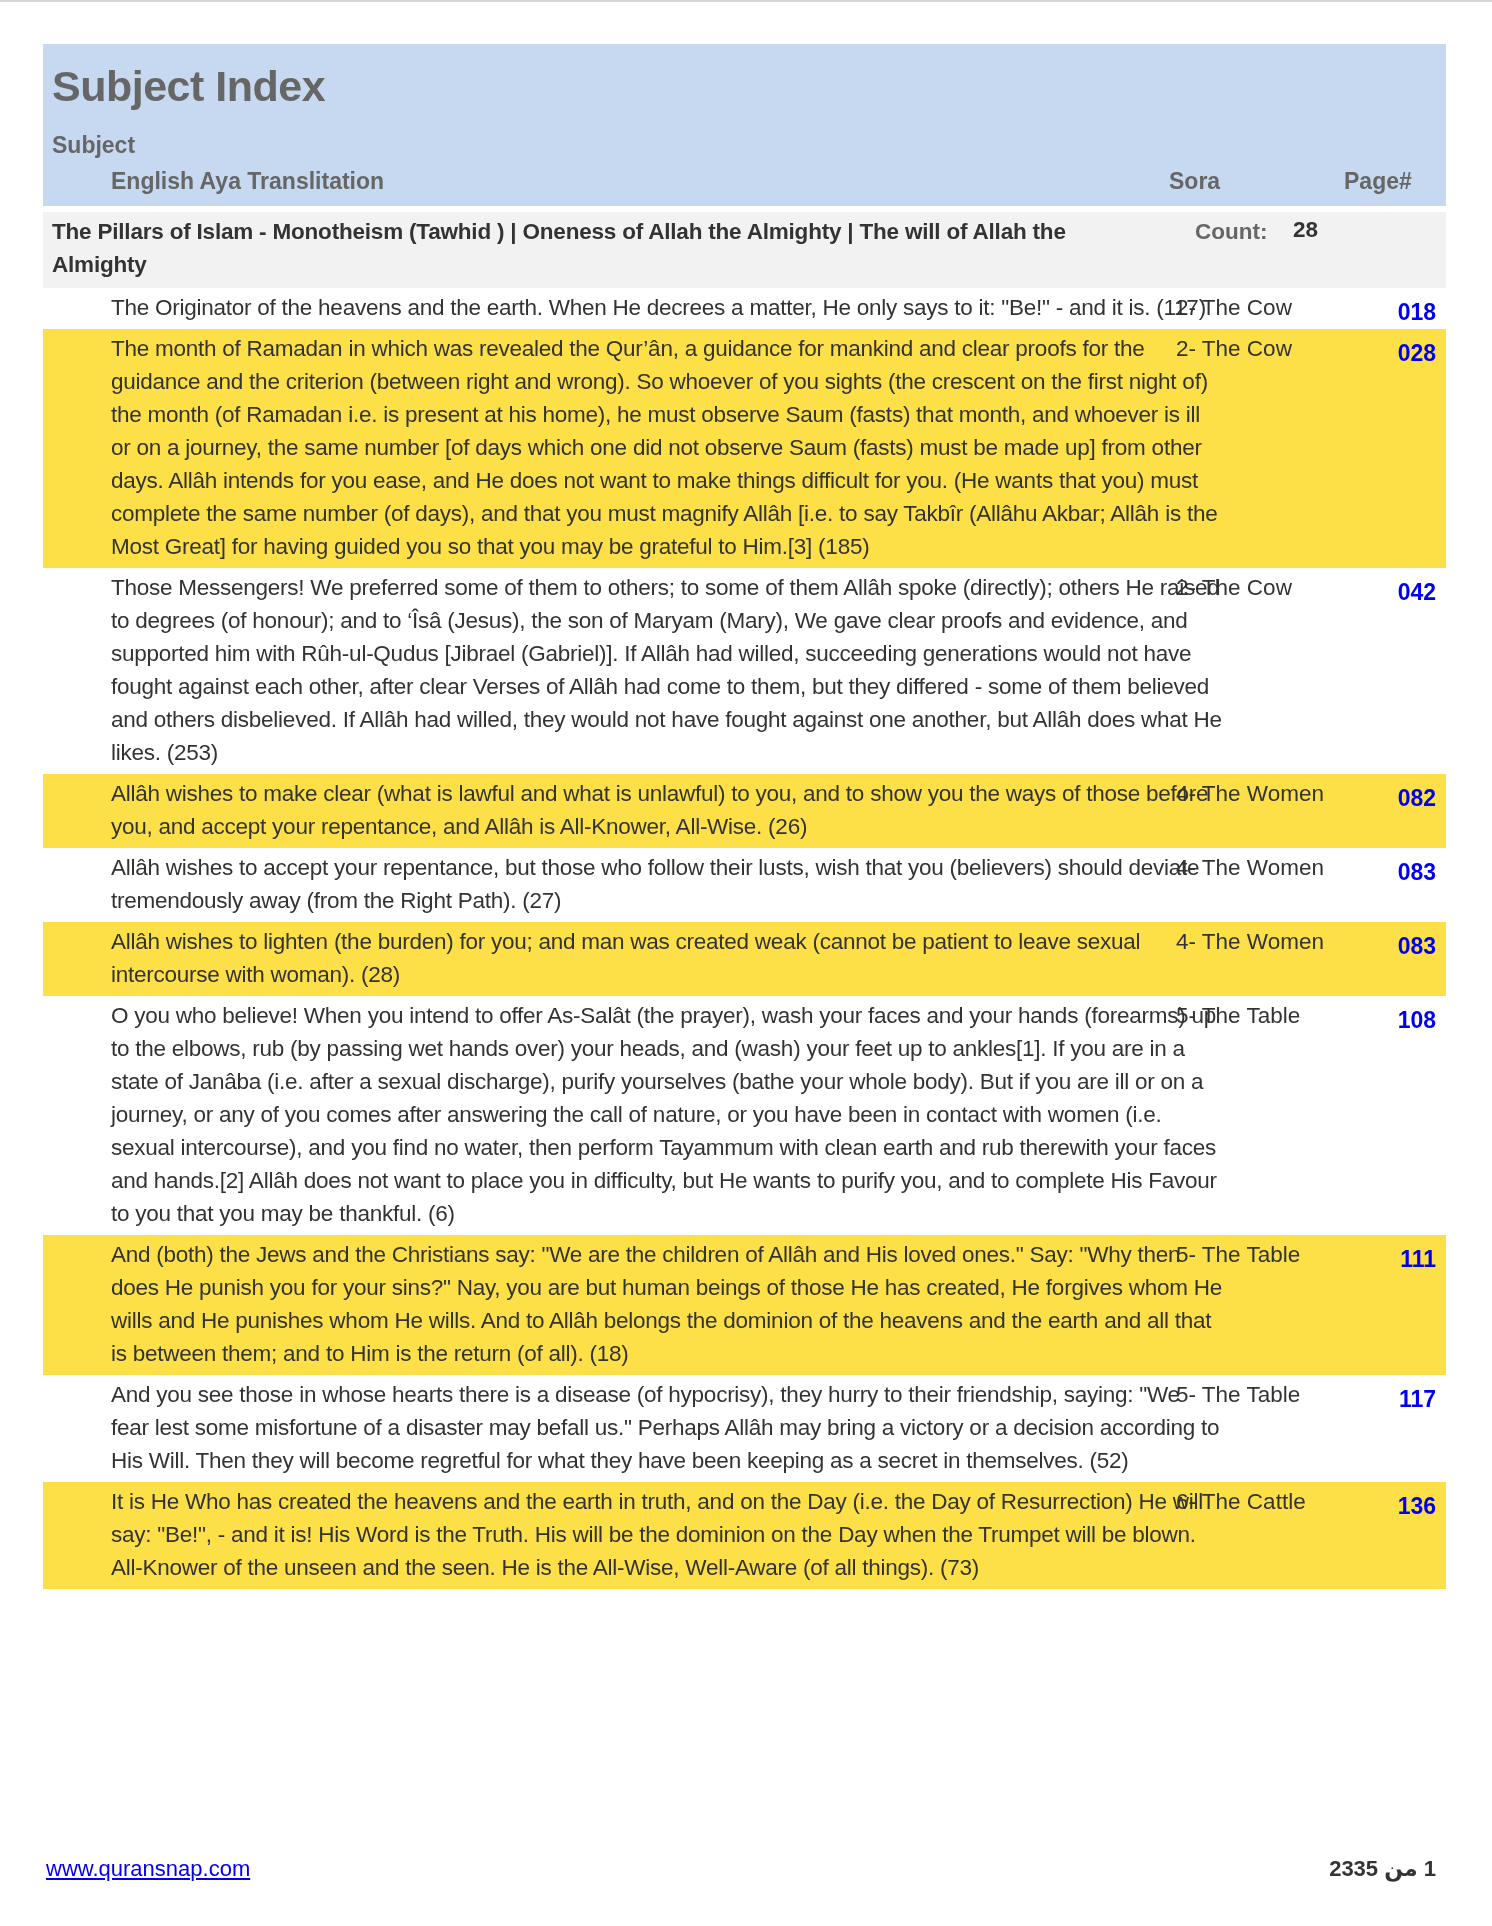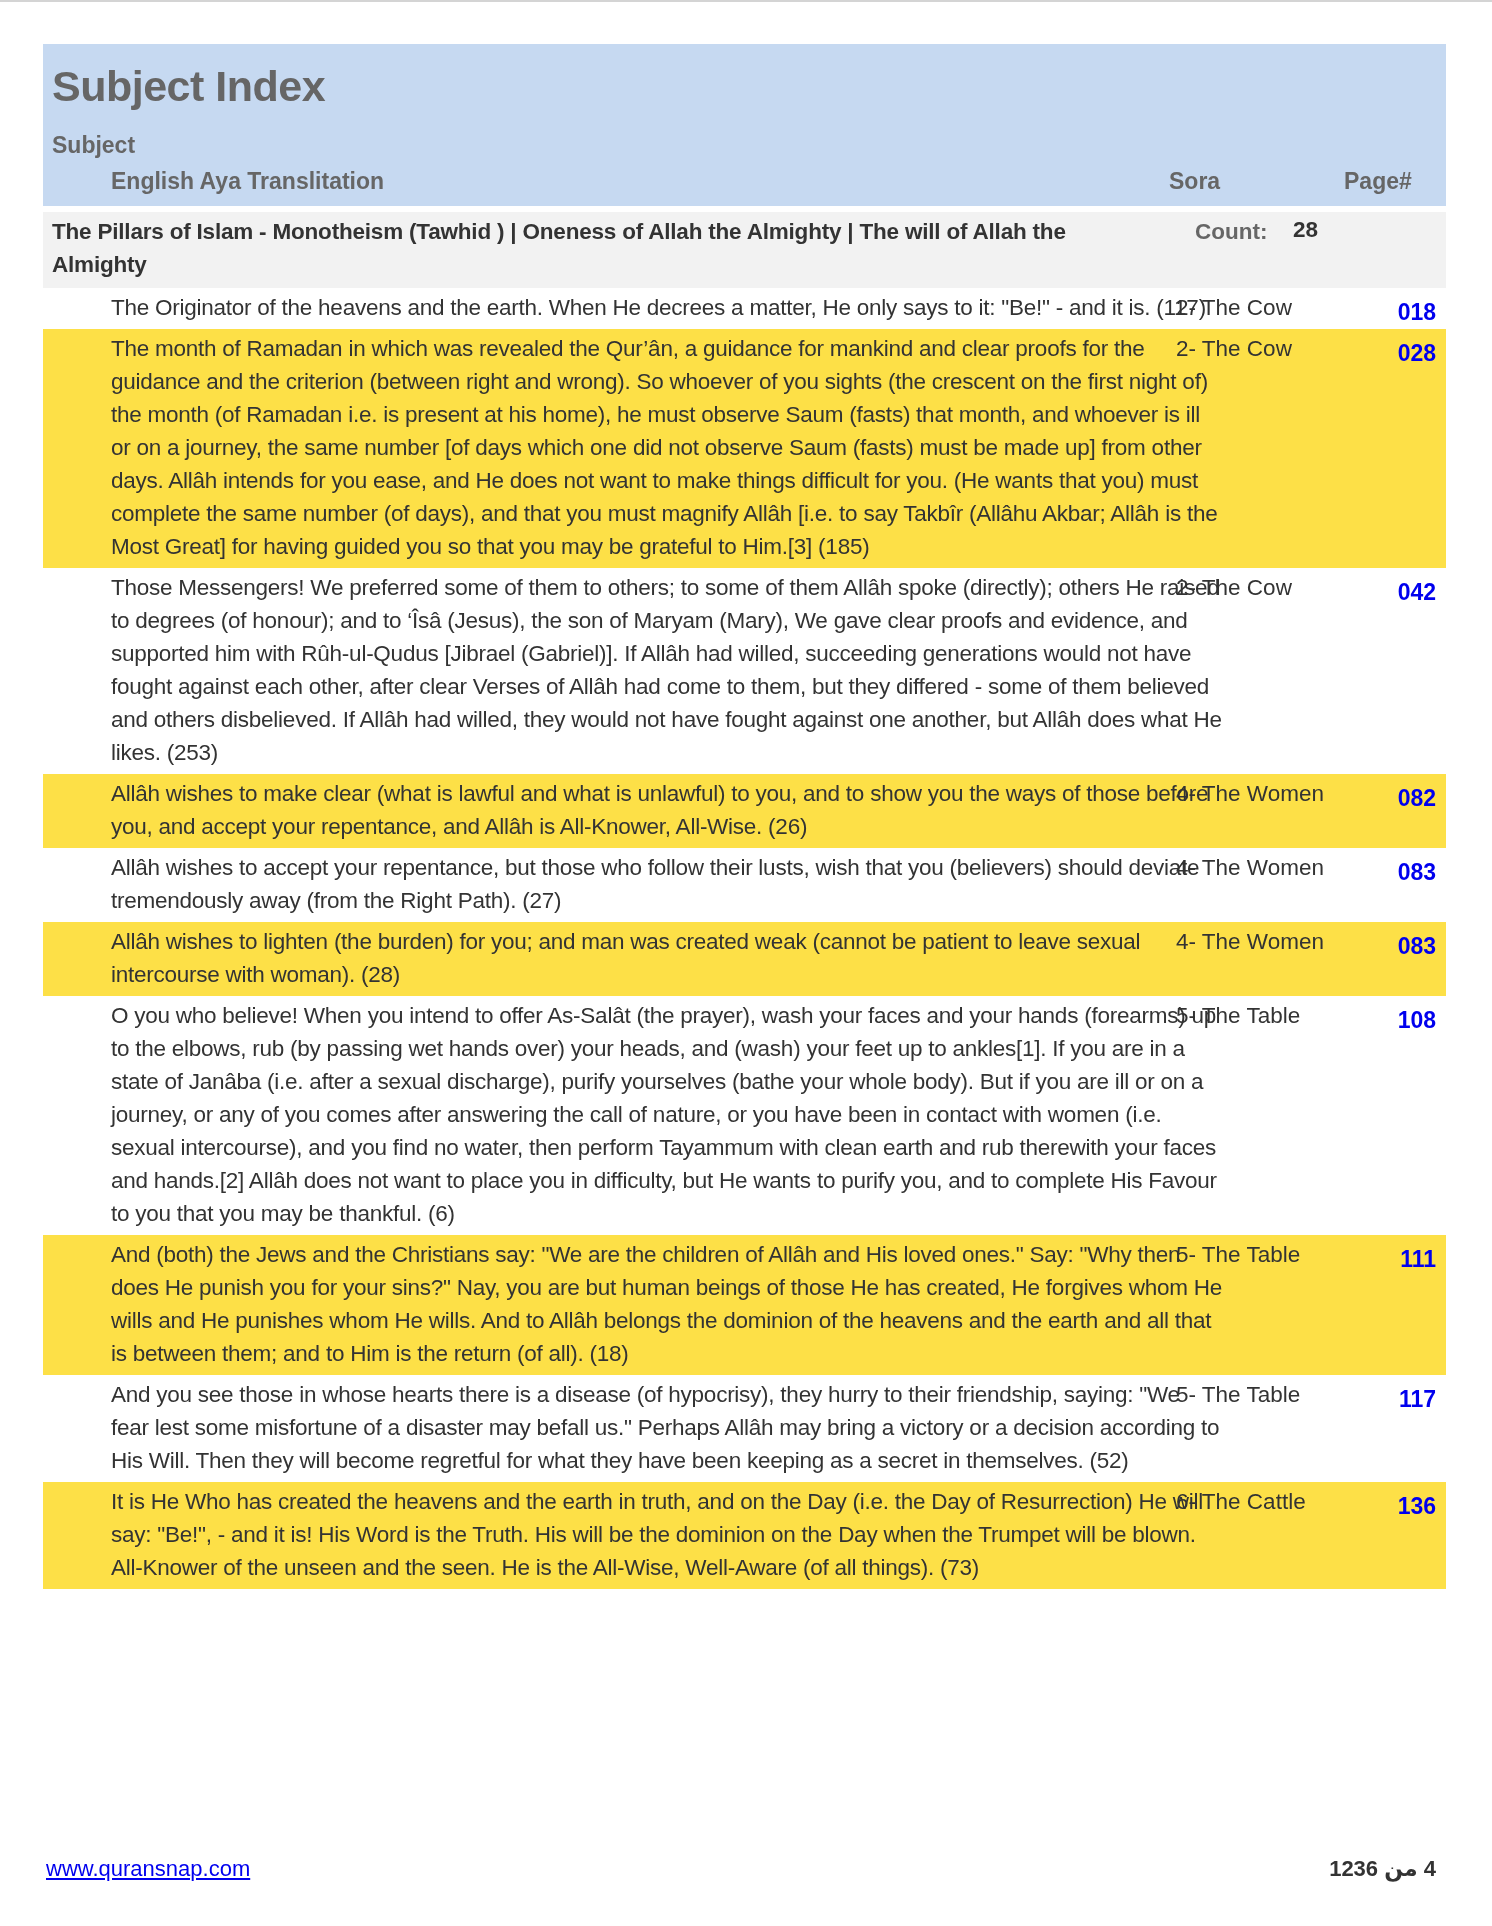--- a/index.html
+++ b/index.html
@@ -131,13 +131,13 @@
     </div>
     <div class="row shaded">
       <div class="aya">It is He Who has created the heavens and the earth in truth, and on the Day (i.e. the Day of Resurrection) He will say: "Be!", - and it is! His Word is the Truth. His will be the dominion on the Day when the Trumpet will be blown. All-Knower of the unseen and the seen. He is the All-Wise, Well-Aware (of all things). (73)</div>
       <div class="sora">6- The Cattle</div>
       <a class="page">136</a>
     </div>
   </div>
 </div>
 
 <a class="footer-link">www.quransnap.com</a>
-<div class="footer-page">4 من 1236</div>
+<div class="footer-page">1 من 2335</div>
 
 </body></html>

